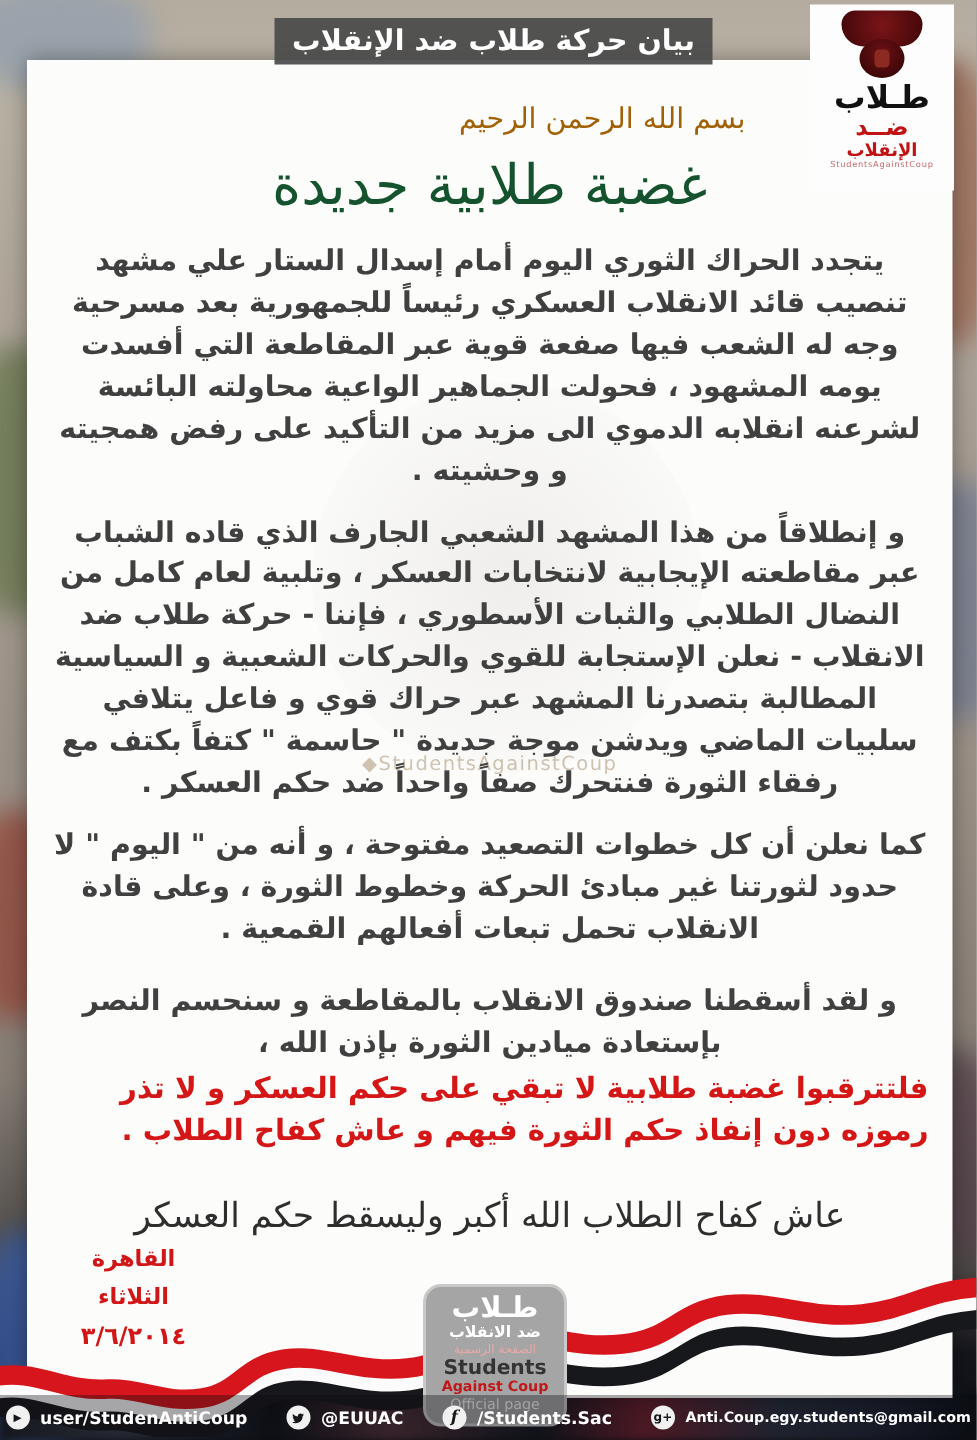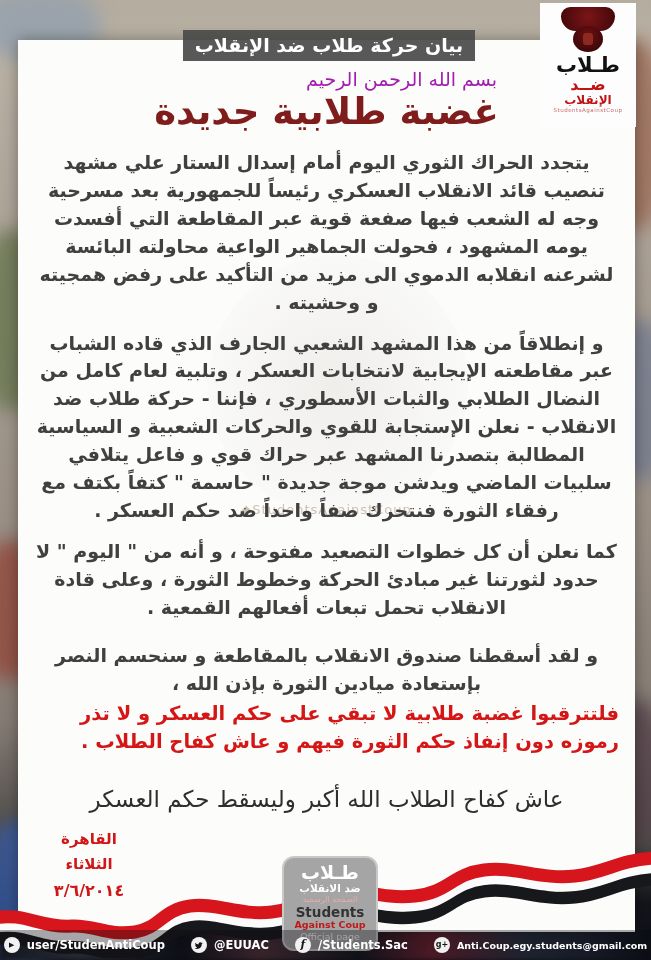--- a/index.html
+++ b/index.html
@@ -14,21 +14,21 @@
   .blob.b2{right:-15px;top:40px;width:70px;height:190px;background:#9c6a56;opacity:.8;}
   .blob.b3{left:-18px;top:230px;width:60px;height:180px;background:#68764f;opacity:.8;}
   .blob.b4{left:-18px;top:540px;width:58px;height:140px;background:#93493c;opacity:.8;}
   .blob.b5{right:-18px;top:320px;width:60px;height:160px;background:#6e7890;opacity:.7;}
   .blob.b6{left:-14px;top:820px;width:70px;height:150px;background:#3a5ba0;opacity:.85;}
   .blob.b7{right:-14px;top:700px;width:60px;height:140px;background:#54424a;opacity:.8;}
   .crowd{position:absolute;left:0;right:0;bottom:0;height:34px;filter:blur(2px);
     background:linear-gradient(90deg,#1c2026,#343b47 12%,#10131a 28%,#51323a 40%,
       #141820 55%,#6e2230 66%,#2a3140 80%,#202636 90%,#0d1016);}
   
-  .top-banner{position:absolute;left:183px;top:30px;width:292px;height:31px;
+  .top-banner{position:absolute;left:183px;top:12px;width:292px;height:31px;
     background:rgba(74,74,74,.92);color:#fff;font-weight:bold;font-size:19px;
     line-height:31px;text-align:center;direction:rtl;}
   
   .logo-box{position:absolute;left:540px;top:3px;width:96px;height:124px;
     background:#fdfdfd;text-align:center;direction:rtl;}
   .fist-wrap{width:56px;margin:4px auto 0 auto;}
   .fist-top{width:54px;height:24px;margin:0 auto;border-radius:10px 10px 16px 16px;
     background:radial-gradient(circle at 50% 40%,#7a1518,#3f0608);}
   .fist-ball{width:30px;height:26px;margin:-5px auto 0 auto;border-radius:50%;
     background:radial-gradient(circle at 50% 35%,#6d1013,#2e0405);position:relative;}
@@ -40,22 +40,22 @@
   .logo-sub{font-size:5.5px;color:#c96a6a;letter-spacing:.5px;}
   
   .card{position:absolute;left:18px;top:40px;width:617px;height:892px;
     background:#fcfcfb;box-shadow:0 0 14px rgba(0,0,0,.35);}
   .wm-ellipse{position:absolute;left:190px;top:215px;width:260px;height:260px;
     border-radius:50%;
     background:radial-gradient(circle,rgba(125,112,94,.10),rgba(125,112,94,.02) 70%);}
   .wm-text{position:absolute;left:0;right:0;top:462px;text-align:center;
     color:rgba(170,145,115,.55);font-size:13px;letter-spacing:1px;}
   .content{position:relative;direction:rtl;text-align:center;padding:0 16px;}
-  .bismillah{padding-top:28px;padding-left:150px;font-size:19px;color:#a21caf;}
-  .headline{margin-top:0;font-size:37px;font-weight:bold;color:#7f1d1d;}
+  .bismillah{padding-top:28px;padding-left:150px;font-size:19px;color:#a16207;}
+  .headline{margin-top:12px;font-size:37px;font-weight:normal;color:#14532d;}
   .para{margin:16px auto 0 auto;max-width:585px;font-size:19px;font-weight:bold;
     color:#404040;line-height:1.47;}
   .para.p2{margin-top:13px;}
   .para.p3{margin-top:13px;}
   .para.p4{margin-top:20px;}
   .red-call{margin:2px auto 0 auto;max-width:585px;font-size:19.5px;font-weight:bold;
     color:#d41616;line-height:1.45;text-align:right;}
   .signature{margin-top:30px;font-size:23px;color:#2e2e2e;letter-spacing:1px;}
   
   .dateline{position:absolute;left:24px;top:830px;width:130px;text-align:center;

